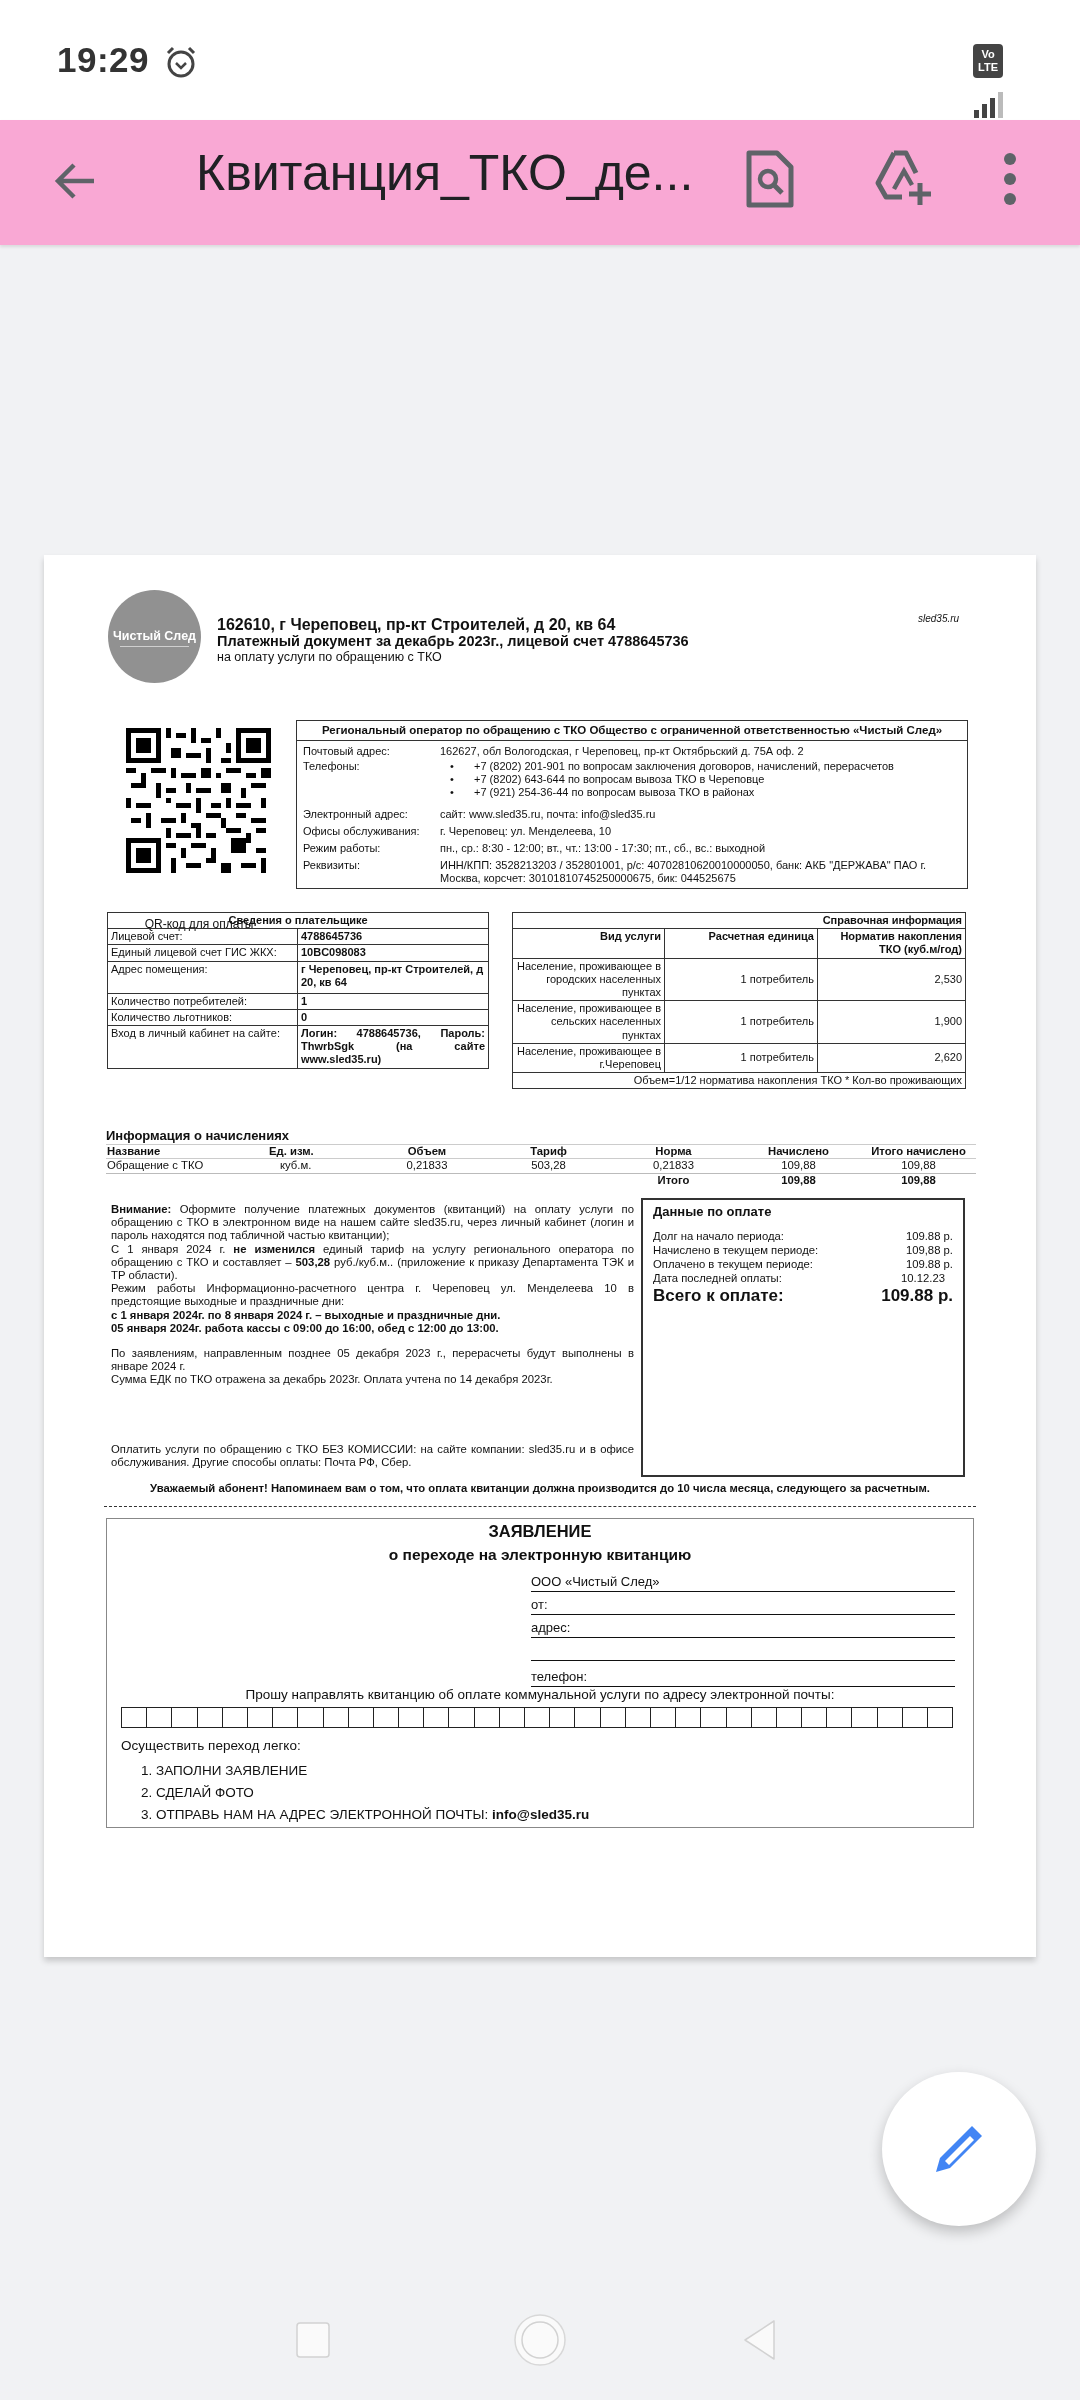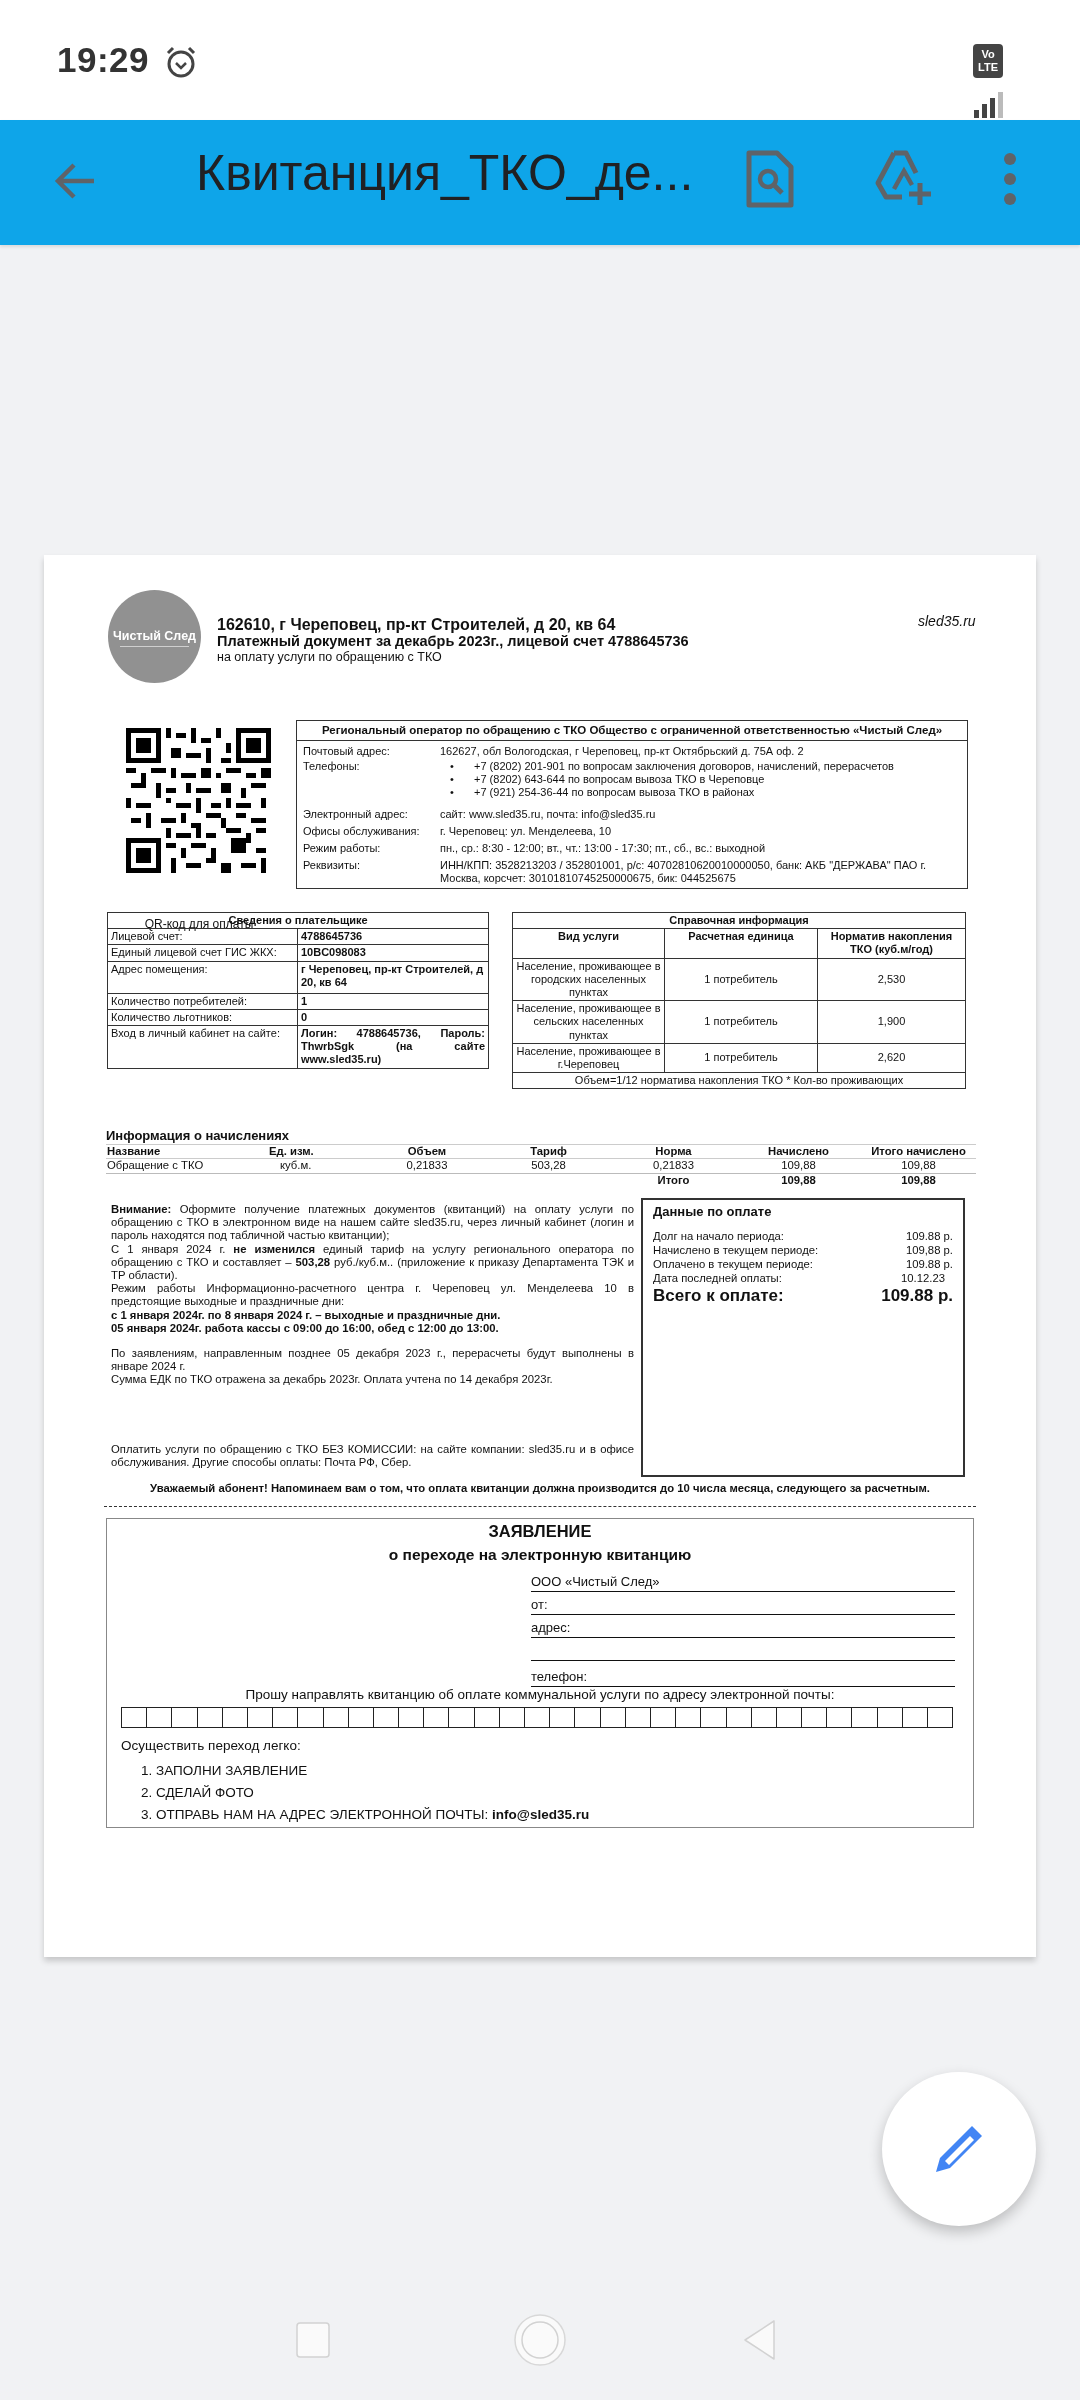--- a/index.html
+++ b/index.html
@@ -12,54 +12,54 @@
   .sb-right { position: absolute; right: 60px; top: 44px; display: flex; align-items: center; gap: 10px; flex-direction: column; }
   .volte { width: 30px; height: 34px; background: #444; color: #fff; border-radius: 4px; font-size: 11px; font-weight: bold; line-height: 13px; text-align: center; padding-top: 4px; }
   .signal { display: flex; align-items: flex-end; gap: 3px; height: 30px; }
   .signal span { width: 5px; background: #444; display: block; }
   .signal span.dim { background: #bbb; }
   .net4g { font-size: 12px; color: #444; line-height: 12px; font-weight: bold; }
   .battery { width: 64px; height: 30px; border: 3px solid #444; border-radius: 7px; position: relative; font-size: 21px; text-align: center; line-height: 24px; color: #0f172a; }
   .battery:after { content: ""; position: absolute; right: -8px; top: 8px; width: 4px; height: 9px; background: #444; border-radius: 0 2px 2px 0; }
 
   
-  .appbar { position: absolute; left: 0; top: 120px; width: 1080px; height: 125px; background: #0ea5e9; box-shadow: 0 2px 3px rgba(0,0,0,0.10); }
+  .appbar { position: absolute; left: 0; top: 120px; width: 1080px; height: 125px; background: #f9a8d4; box-shadow: 0 2px 3px rgba(0,0,0,0.10); }
   .appbar-back { position: absolute; left: 45px; top: 30px; width: 62px; height: 62px; display: flex; align-items: center; justify-content: center; }
   .appbar-title { position: absolute; left: 196px; top: 24px; font-size: 50px; color: #202124; white-space: nowrap; }
   .appbar-icon { position: absolute; top: 24px; width: 70px; height: 70px; display: flex; align-items: center; justify-content: center; }
 
   
   .page { position: absolute; left: 44px; top: 555px; width: 992px; height: 1402px; background: #fff; box-shadow: 0 4px 6px rgba(0,0,0,0.18); font-size: 11.3px; line-height: 1.2; }
   .logo { position: absolute; left: 64px; top: 35px; width: 93px; height: 93px; border-radius: 50%; background: #919191; color: #fff; display: flex; align-items: center; justify-content: center; font-size: 12.5px; font-weight: bold; }
   .logo:after { content: ""; position: absolute; left: 12px; right: 12px; top: 56px; height: 1px; background: #cfcfcf; }
   .hdr1 { position: absolute; left: 173px; top: 60px; font-size: 16px; font-weight: bold; }
   .hdr2 { position: absolute; left: 173px; top: 78px; font-size: 14.5px; font-weight: bold; }
   .hdr3 { position: absolute; left: 173px; top: 95px; font-size: 12.5px; }
-  .site-top { position: absolute; left: 874px; top: 58px; font-size: 14px; font-style: italic; }
+  .site-top { position: absolute; left: 874px; top: 58px; font-size: 10px; font-style: italic; }
 
   .qr { position: absolute; left: 82px; top: 173px; width: 145px; height: 145px; }
   .qr-cap { position: absolute; left: 60px; top: 322px; width: 190px; text-align: center; font-size: 12px; margin-top: 40px; }
 
   table { border-collapse: collapse; }
   .op-box { position: absolute; left: 252px; top: 165px; width: 672px; border: 1.5px solid #333; }
   .op-title { text-align: center; font-weight: bold; font-size: 11.5px; padding: 3px 0 2px; border-bottom: 1.5px solid #333; }
   .op-row { display: flex; padding: 1px 6px; font-size: 11px; }
   .op-row .k { width: 137px; flex-shrink: 0; }
   .op-row .v { flex: 1; }
   .op-row ul { list-style: none; }
   .op-row li { position: relative; padding-left: 24px; }
   .op-row li:before { content: "•"; position: absolute; left: 0; }
 
   .payer { position: absolute; left: 63px; top: 357px; width: 382px; font-size: 11px; }
   .payer td, .payer th { border: 1.5px solid #333; padding: 1px 3px; vertical-align: top; }
   .payer th { font-weight: bold; text-align: center; }
   .payer td.v { font-weight: bold; }
 
   .ref { position: absolute; left: 468px; top: 357px; width: 454px; font-size: 11px; }
-  .ref td, .ref th { border: 1.5px solid #333; padding: 1px 3px; text-align: center; vertical-align: middle; }
+  .ref td, .ref th { border: 1.5px solid #333; padding: 1px 3px; text-align: right; vertical-align: middle; }
   .ref th { font-weight: bold; }
 
   .charges { position: absolute; left: 62px; top: 573px; width: 870px; font-size: 11.3px; }
   .charges-title { font-weight: bold; font-size: 13px; border-bottom: 1.5px solid #ccc; padding-bottom: 0; }
   .charges table { width: 100%; }
   .charges td { padding: 0 1px; }
   .charges tr.h td { font-weight: bold; border-bottom: 1.5px solid #ccc; }
   .charges tr.r td { border-bottom: 1.5px solid #bbb; }
   .charges tr.t td { font-weight: bold; }
   .charges .rt { text-align: center; }

